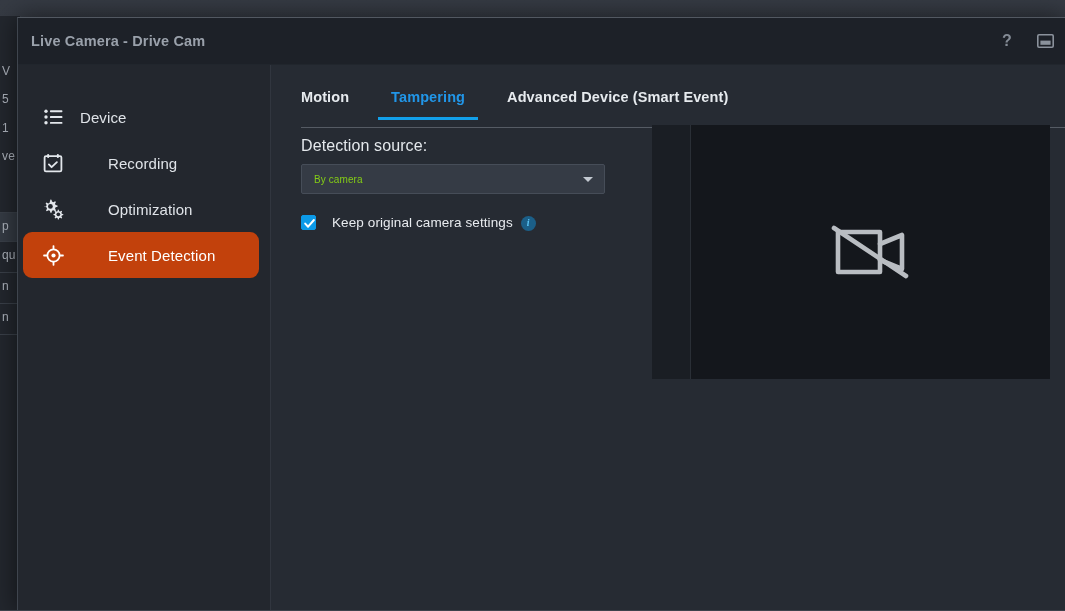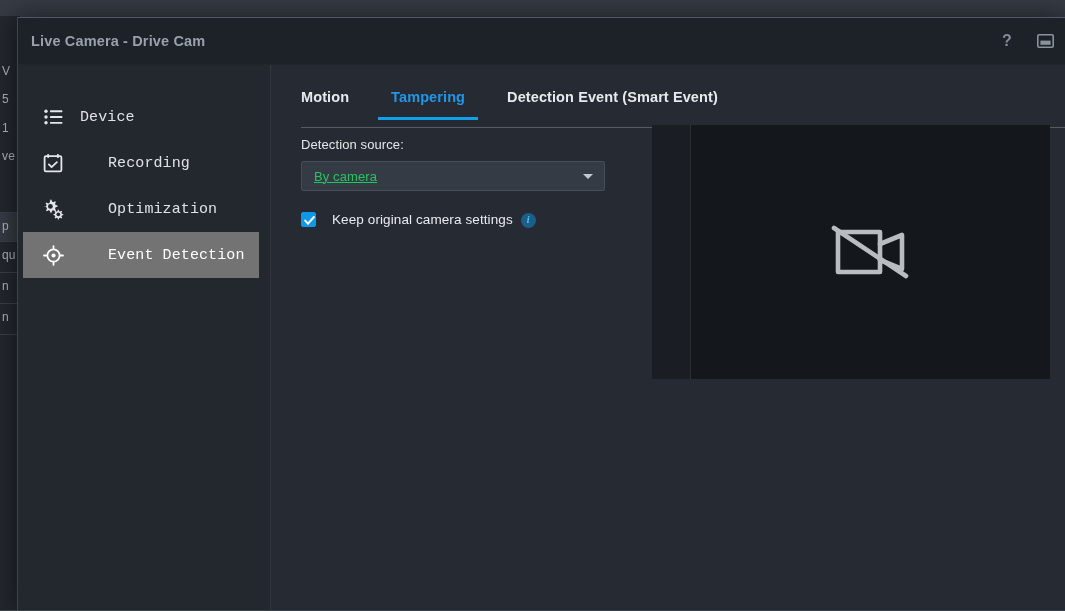--- a/index.html
+++ b/index.html
@@ -128,37 +128,38 @@
     margin: 0 0 0 5px;
     width: 236px;
     padding-left: 19px;
     box-sizing: border-box;
     color: #dfe3e8;
     cursor: pointer;
     font-size: 15px;
   }
   .nav-item + .nav-item { margin-top: 0; gap: 28px; }
   .nav-item.active {
-    background: #737373;
+    background: #c2410c;
     color: #ffffff;
+    border-radius: 9px;
   }
   .nav-ico {
     width: 22px;
     height: 22px;
     margin-right: 16px;
     flex: none;
     display: flex;
     align-items: center;
     justify-content: center;
   }
   .nav-label { line-height: 1; letter-spacing: .1px; }
 
   
   #nav-list { display: flex; flex-direction: column; gap: 0; }
-  #nav-list .nav-item { margin-bottom: 0; font-family: Liberation Mono, monospace; }
+  #nav-list .nav-item { margin-bottom: 0; }
 
   
   #content {
     flex: 1;
     position: relative;
     background: #262b33;
     overflow: hidden;
   }
 
   #tabs {
@@ -202,43 +203,42 @@
   }
 
   
   #form {
     position: absolute;
     left: 30px;
     top: 72px;
     width: 330px;
   }
   #src-label {
-    font-size: 13px;
+    font-size: 16px;
     color: #e4e8ec;
     margin-bottom: 9px;
     letter-spacing: .1px;
   }
   #src-select {
     position: relative;
     width: 304px;
     height: 30px;
     background: #353b45;
     border: 1px solid #464d58;
     border-radius: 2px;
     display: flex;
     align-items: center;
     cursor: pointer;
     box-sizing: border-box;
   }
   #src-select-value {
     margin-left: 12px;
-    font-size: 13px;
-    color: #22c55e;
+    font-size: 10px;
+    color: #84cc16;
     letter-spacing: .1px;
-    text-decoration: underline;
   }
   #src-caret {
     position: absolute;
     right: 11px;
     width: 0; height: 0;
     border-left: 5px solid transparent;
     border-right: 5px solid transparent;
     border-top: 5px solid #c3c9d1;
   }
 
@@ -430,21 +430,21 @@
           </div>
 
         </div>
       </nav>
 
       <section id="content">
 
         <div id="tabs">
           <div class="tab">Motion</div>
           <div class="tab active">Tampering</div>
-          <div class="tab">Detection Event (Smart Event)</div>
+          <div class="tab">Advanced Device (Smart Event)</div>
         </div>
         <div id="tabs-rule"></div>
 
         <div id="form">
 
           <div id="src-label">Detection source:</div>
 
           <div id="src-select">
             <span id="src-select-value">By camera</span>
             <span id="src-caret"></span>

